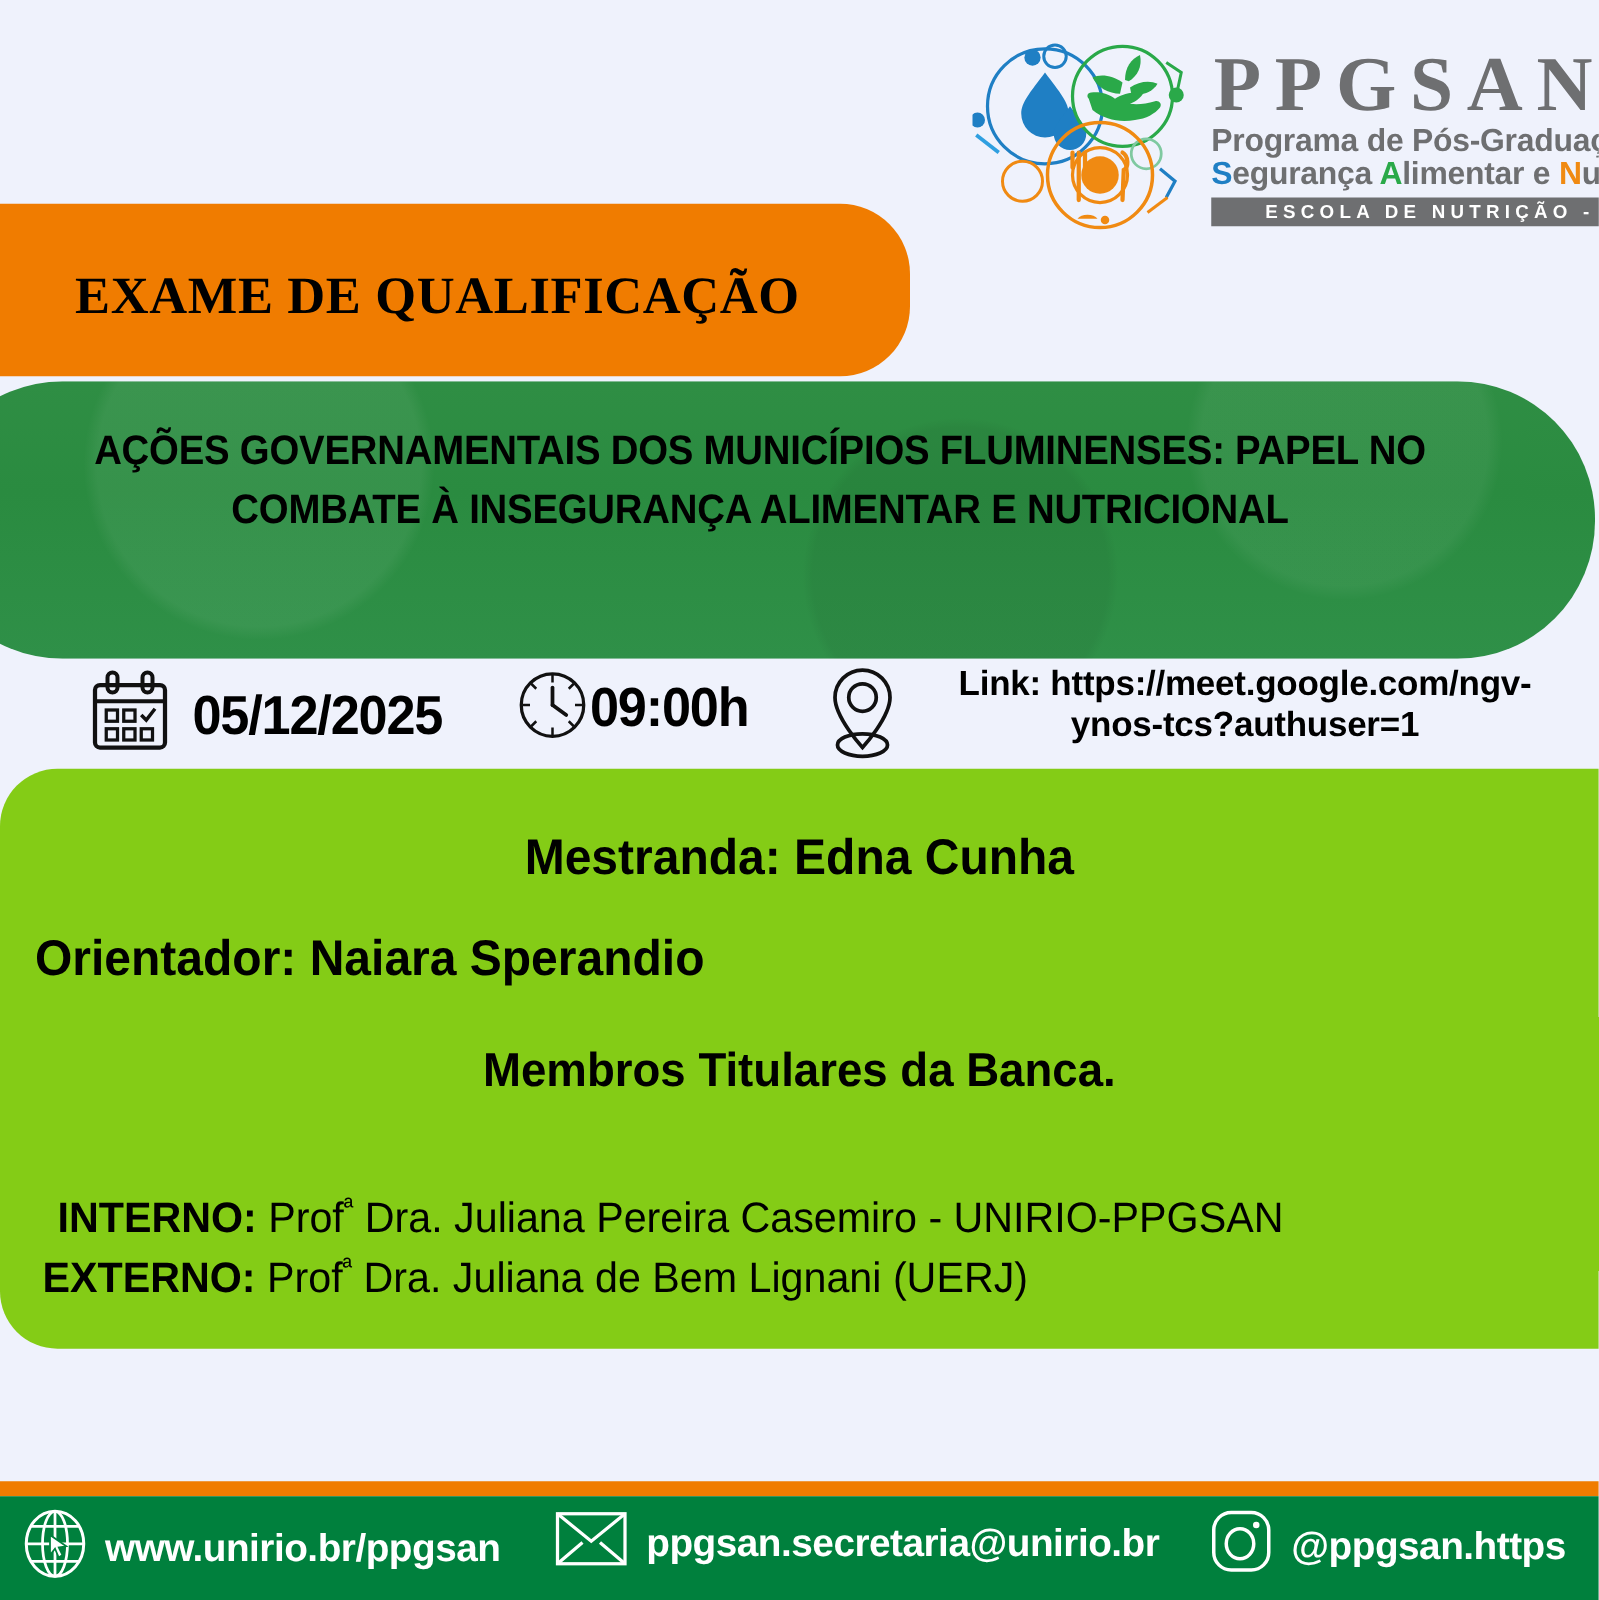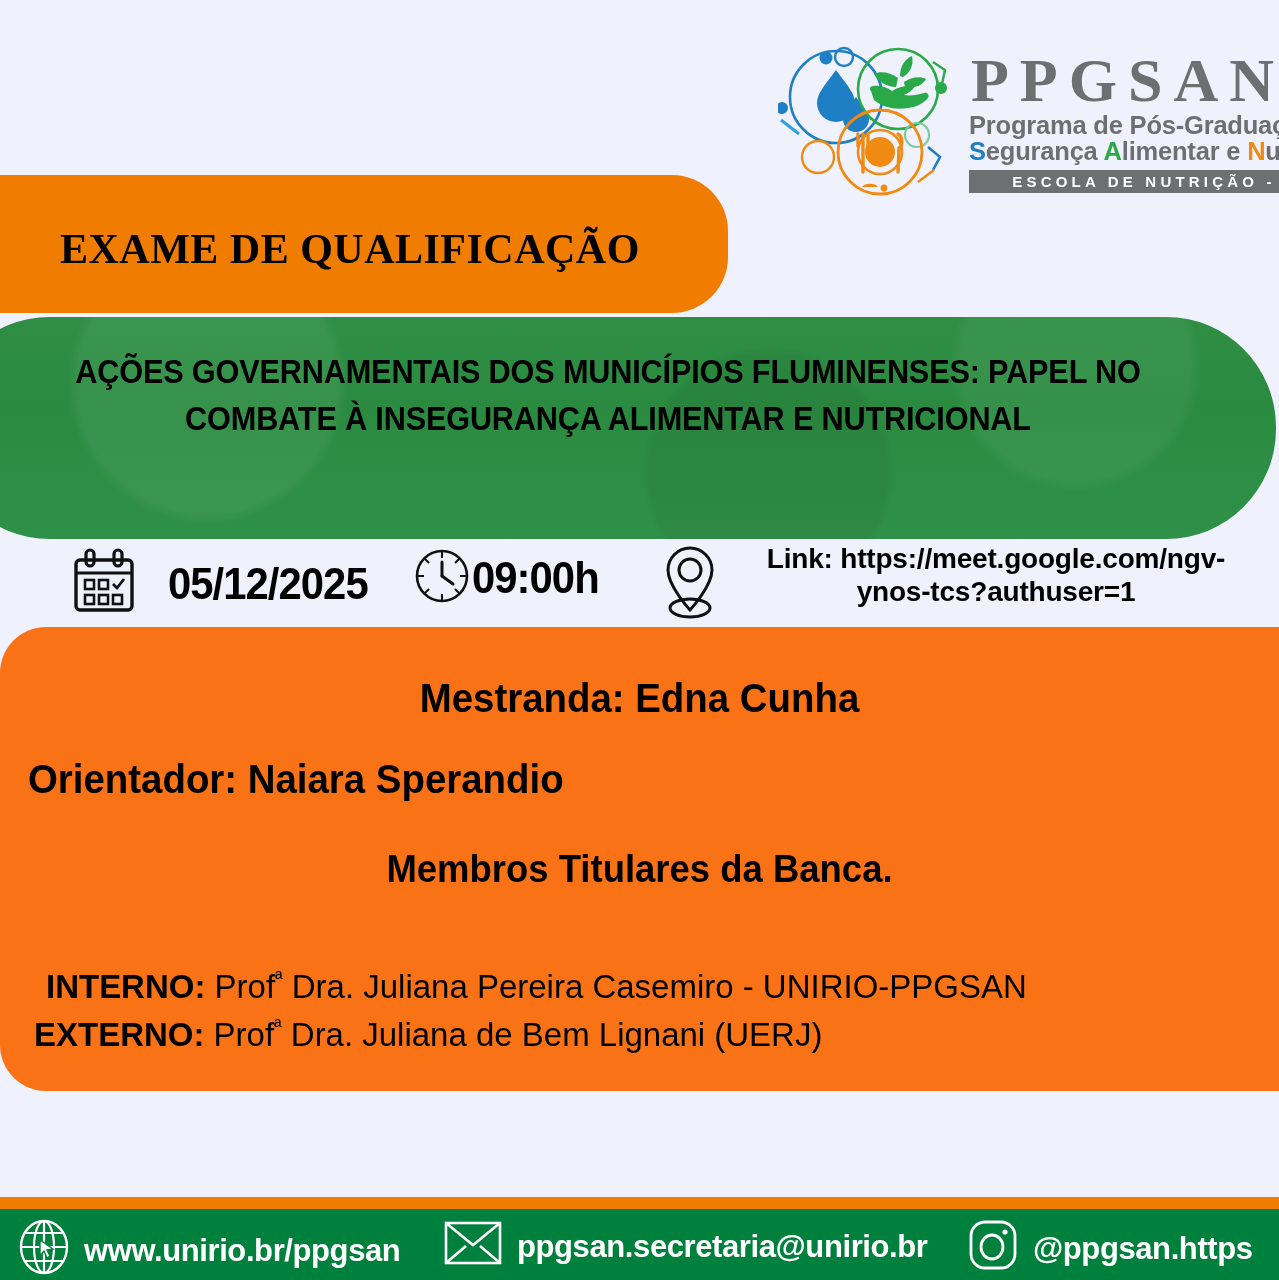--- a/index.html
+++ b/index.html
@@ -2,21 +2,21 @@
 <html><head>
 <meta charset="utf-8">
 <style>
   html,body{margin:0;padding:0;}
   body{
     width:1279px;height:1280px;
     background:#eff2fc;
     font-family:"Liberation Sans",sans-serif;
     overflow:hidden;position:relative;
   }
-  .stage{position:absolute;left:0;top:12px;width:1279px;height:984px;}
+  .stage{position:absolute;left:0;top:0;width:1279px;height:984px;}
 
   
   .logo-wrap{position:absolute;left:778px;top:30px;width:490px;height:160px;display:flex;align-items:center;}
   .logo-marks{width:185px;height:160px;position:relative;flex:0 0 185px;}
   .logo-text{flex:1;display:flex;flex-direction:column;justify-content:center;padding-left:6px;}
   .ppgsan-word{
     font-family:"Liberation Serif",serif;
     font-weight:bold;color:#6e6f71;
     font-size:62px;line-height:0.95;letter-spacing:11px;
     margin-left:2px;
@@ -54,30 +54,30 @@
     position:absolute;left:60px;right:60px;top:32px;
     color:#000;text-align:center;font-weight:bold;
     font-size:33px;line-height:1.42;
     transform:scaleX(0.93);transform-origin:center top;
     letter-spacing:-0.2px;
   }
 
   
   .info-row{position:absolute;left:0;top:528px;width:1279px;height:92px;}
   .ico{display:inline-block;vertical-align:middle;}
-  .info-date{position:absolute;left:68px;top:6px;display:flex;align-items:center;gap:28px;text-align:center;}
+  .info-date{position:absolute;left:68px;top:6px;display:flex;align-items:center;gap:14px;text-align:center;}
   .info-time{position:absolute;left:412px;top:6px;display:flex;align-items:center;}
   .info-link{position:absolute;left:655px;top:2px;display:flex;align-items:flex-start;gap:12px;width:600px;}
   .big-num{font-size:44px;font-weight:bold;color:#000;letter-spacing:-1px;transform:scaleX(.95);transform-origin:left center;}
   .link-text{font-size:28px;font-weight:bold;color:#000;line-height:1.18;width:520px;text-align:center;letter-spacing:-0.2px;}
 
   
   .blue-panel{
     position:absolute;left:0;top:615px;width:1279px;height:464px;
-    background:#f97316;border-radius:46px 0 0 46px;
+    background:#84cc16;border-radius:46px 0 0 46px;
   }
   .mestranda{position:absolute;left:0;right:0;top:49px;text-align:center;font-size:40px;font-weight:bold;color:#000;transform:scaleX(.96);}
   .orientador{position:absolute;left:28px;top:130px;font-size:40px;font-weight:bold;color:#000;transform:scaleX(.96);transform-origin:left center;}
   .membros{position:absolute;left:0;right:0;top:221px;text-align:center;font-size:38px;font-weight:bold;color:#000;transform:scaleX(.96);}
   .interno{position:absolute;left:46px;top:340px;font-size:34px;color:#000;white-space:nowrap;transform:scaleX(.97);transform-origin:left center;}
   .externo{position:absolute;left:34px;top:388px;font-size:34px;color:#000;white-space:nowrap;transform:scaleX(.97);transform-origin:left center;}
   .interno b,.externo b{font-weight:bold;}
   sup{font-size:.62em;vertical-align:super;}
 
   

